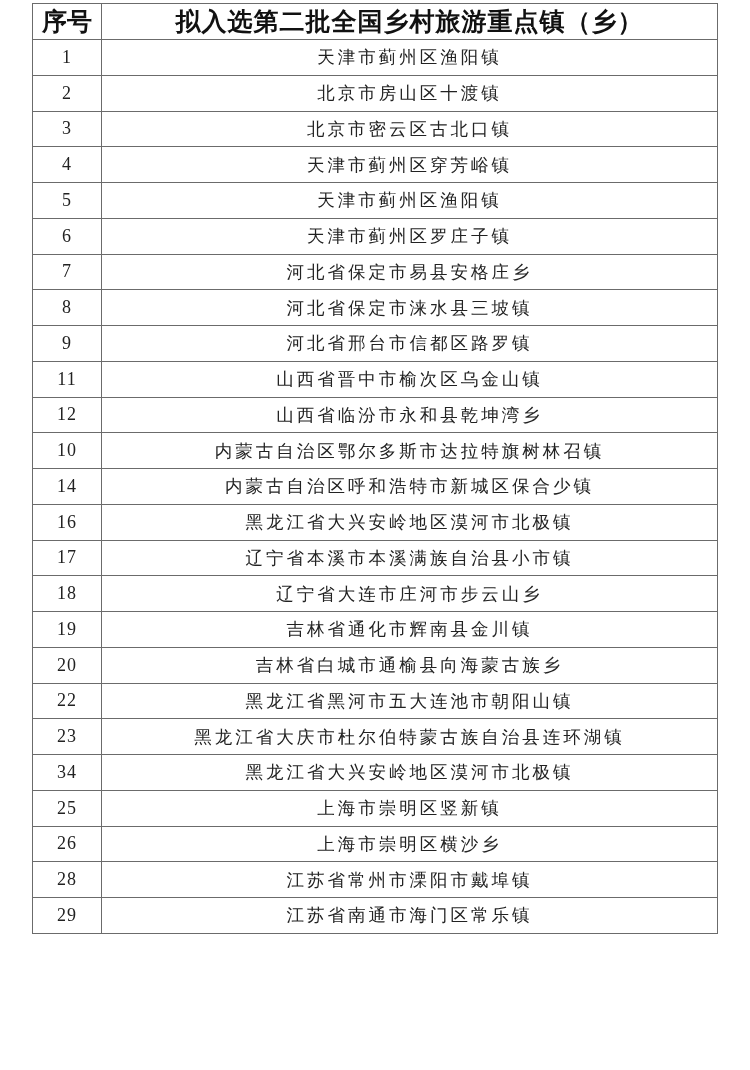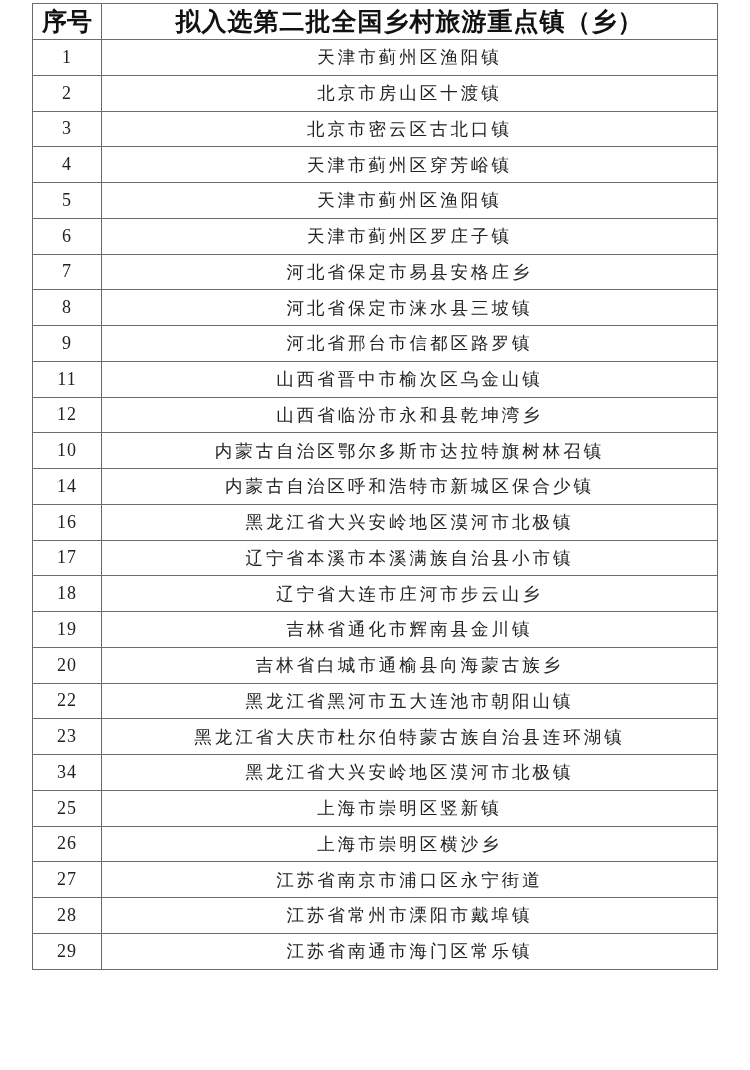--- a/index.html
+++ b/index.html
@@ -155,24 +155,20 @@
       </tr>
     <tr>
         <td class="num">25</td>
         <td>上海市崇明区竖新镇</td>
       </tr>
     <tr>
         <td class="num">26</td>
         <td>上海市崇明区横沙乡</td>
       </tr>
     <tr>
-        <td class="num">27</td>
-        <td>江苏省南京市浦口区永宁街道</td>
-      </tr>
-    <tr>
         <td class="num">28</td>
         <td>江苏省常州市溧阳市戴埠镇</td>
       </tr>
     <tr>
         <td class="num">29</td>
         <td>江苏省南通市海门区常乐镇</td>
       </tr>
   </tbody>
 </table>
 

